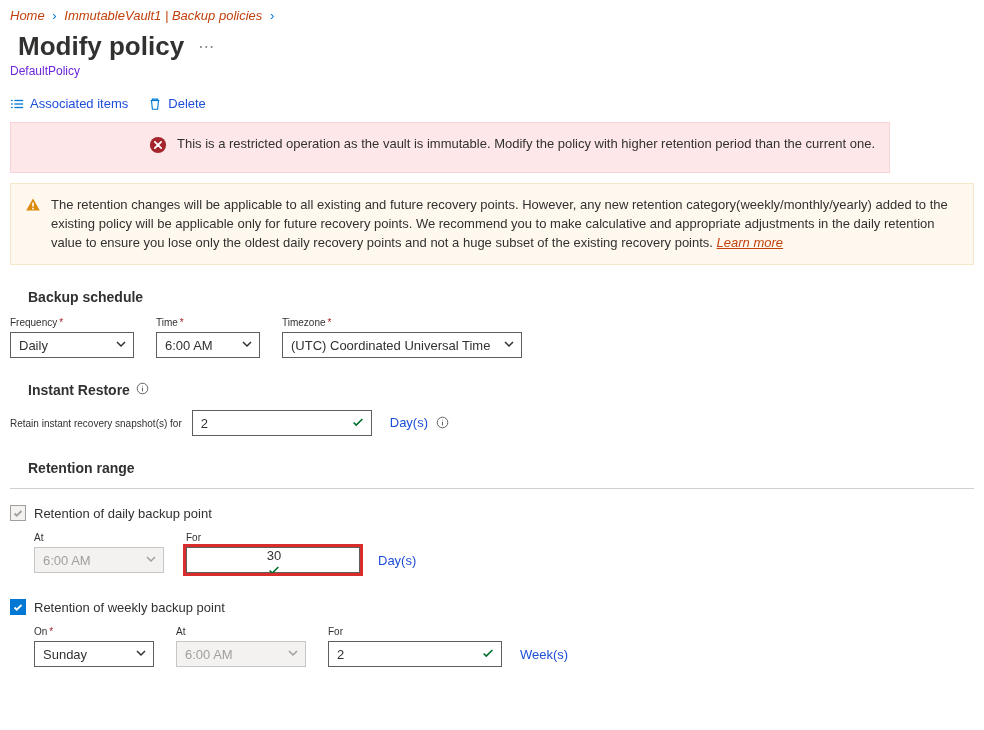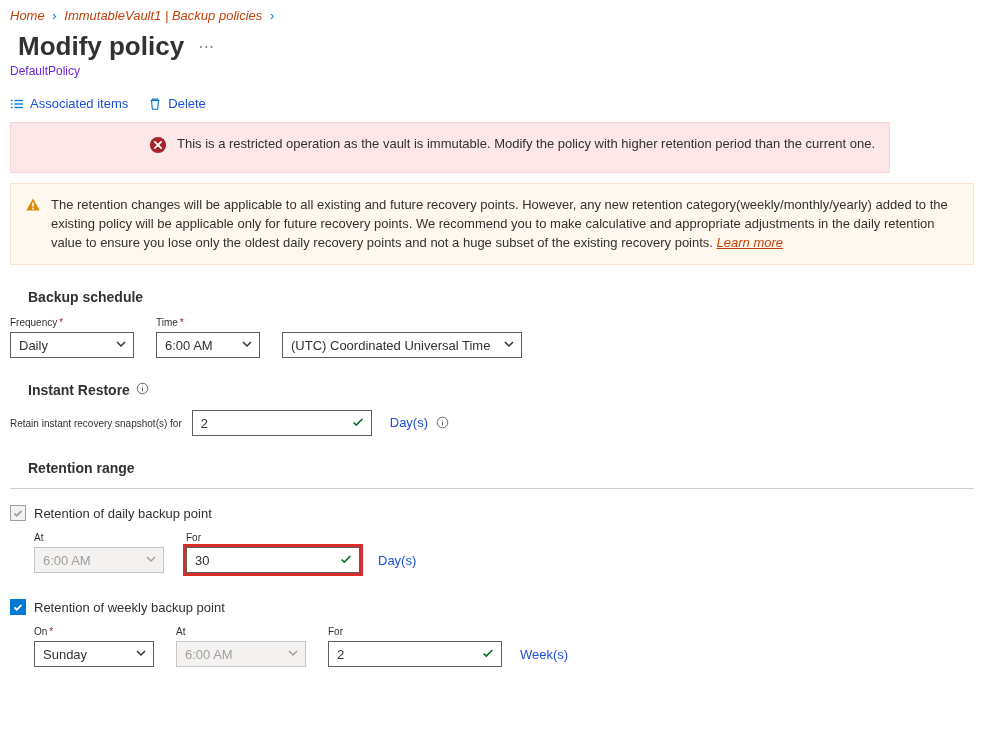--- a/index.html
+++ b/index.html
@@ -31,21 +31,21 @@
   .req { color:#a4262c; margin-left:2px; }
 
   .dropdown { display:inline-flex; align-items:center; justify-content:space-between; border:1px solid #605e5c; background:#fff; height:26px; padding:0 6px 0 8px; font-size:13px; cursor:pointer; }
   .dropdown.disabled { background:#f3f2f1; color:#a19f9d; border-color:#c8c6c4; cursor:default;}
   .chev { margin-left:6px; }
   .chev svg { width:12px; height:12px; stroke:#323130; }
   .dropdown.disabled .chev svg { stroke:#a19f9d; }
 
   .textbox { display:inline-flex; align-items:center; justify-content:space-between; border:1px solid #605e5c; background:#fff; height:26px; padding:0 6px 0 8px; font-size:13px; cursor:text; }
   .textbox .check svg { width:14px; height:14px; stroke:#006e2a; }
-  .textbox.highlight { outline:3px solid #d92c2c; outline-offset:0; }
+  .textbox.highlight { outline:3px solid #d92c2c; outline-offset:0;flex-direction:column; }
 
   .row { display:flex; gap:22px; align-items:flex-end; }
   .col { display:flex; flex-direction:column; }
 
   .inline-row { display:flex; align-items:center; gap:10px; }
 
   .info-circle svg { width:13px; height:13px; stroke:#605e5c; }
 
   .hr { border:0; border-top:1px solid #d2d0ce; margin:6px 0 16px 0;}
 
@@ -144,20 +144,21 @@
   <div class="col">
     <span class="label"><span>Time</span><span class="req">*</span></span>
     <span class="dropdown" style="width:104px">
       <span>6:00 AM</span>
       <span class="chev"><svg viewBox="0 0 12 12" fill="none" stroke-width="1.5">
             <path d="M2 4l4 4 4-4"></path>
           </svg></span>
     </span>
   </div>
   <div class="col">
+    <span class="label"><span>Timezone</span><span class="req">*</span></span>
     <span class="dropdown" style="width:240px">
       <span>(UTC) Coordinated Universal Time</span>
       <span class="chev"><svg viewBox="0 0 12 12" fill="none" stroke-width="1.5">
             <path d="M2 4l4 4 4-4"></path>
           </svg></span>
     </span>
   </div>
 </div>
 
 

